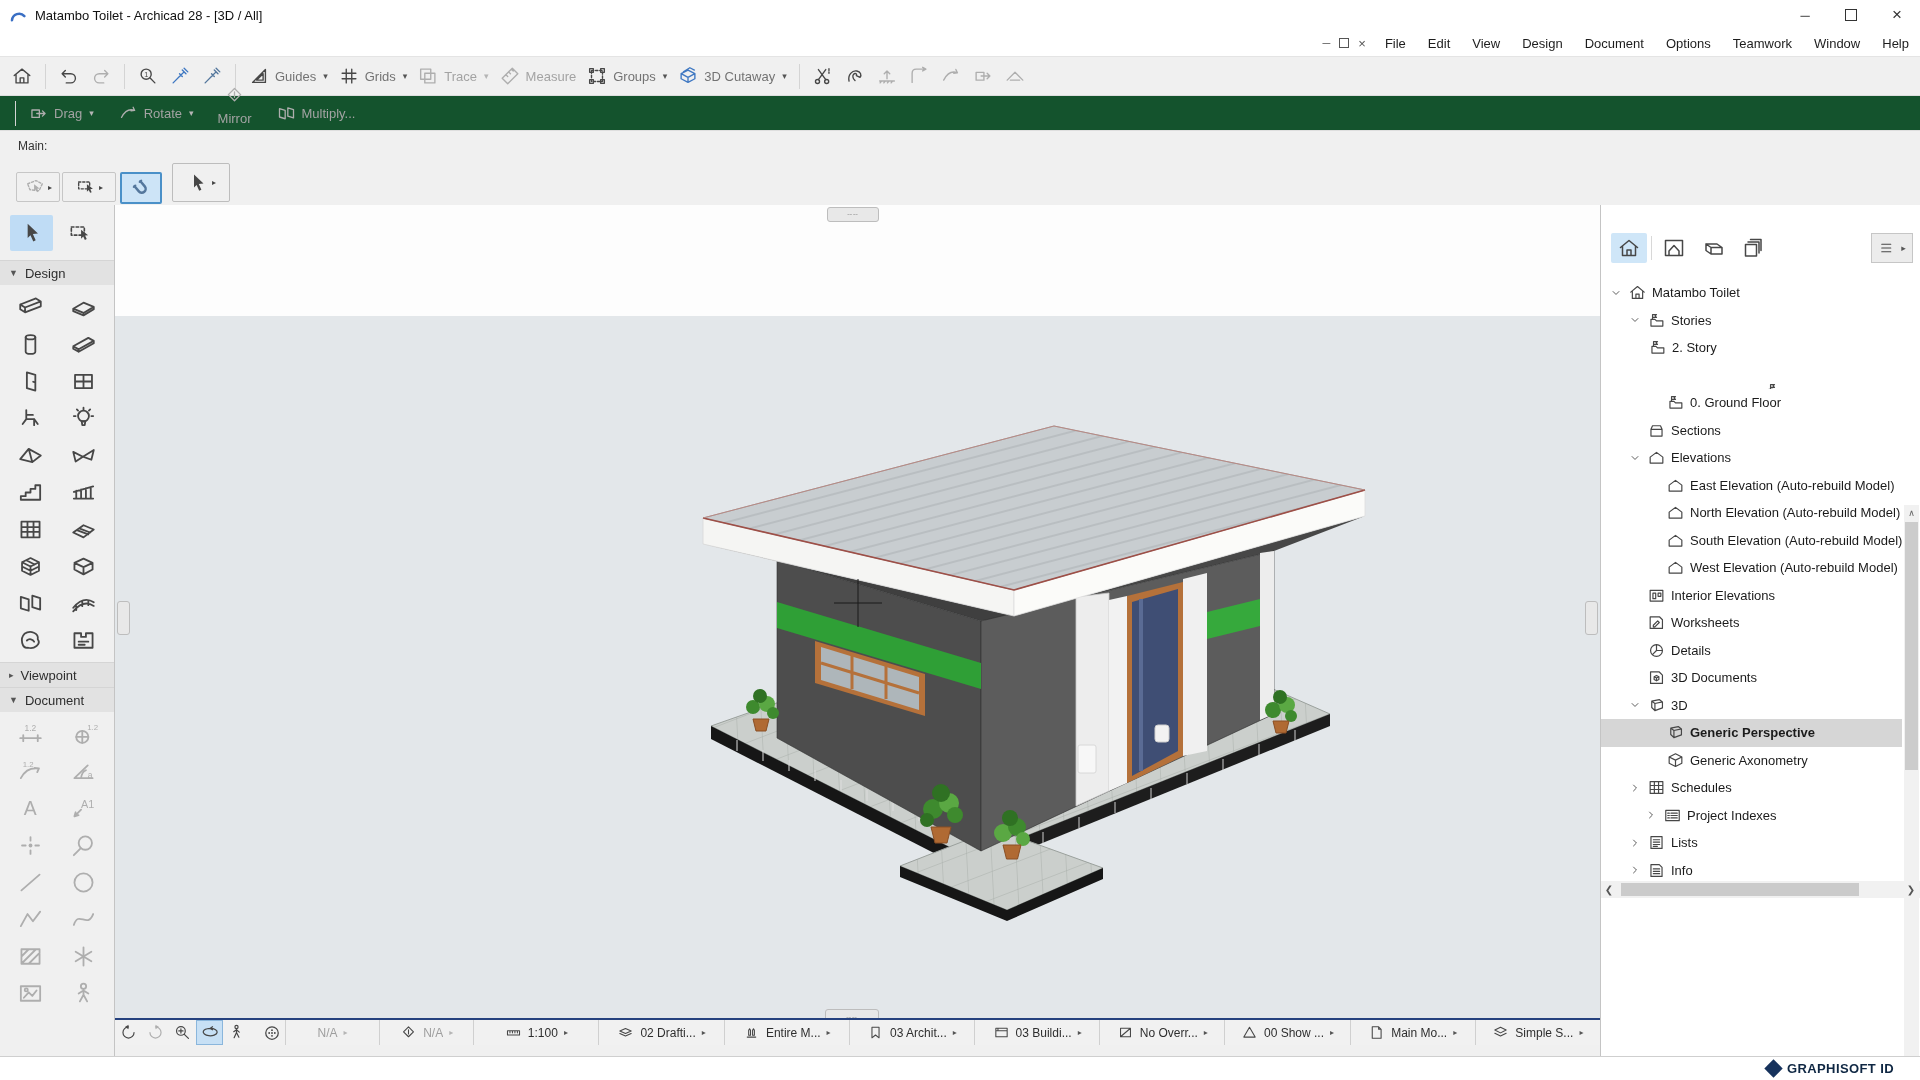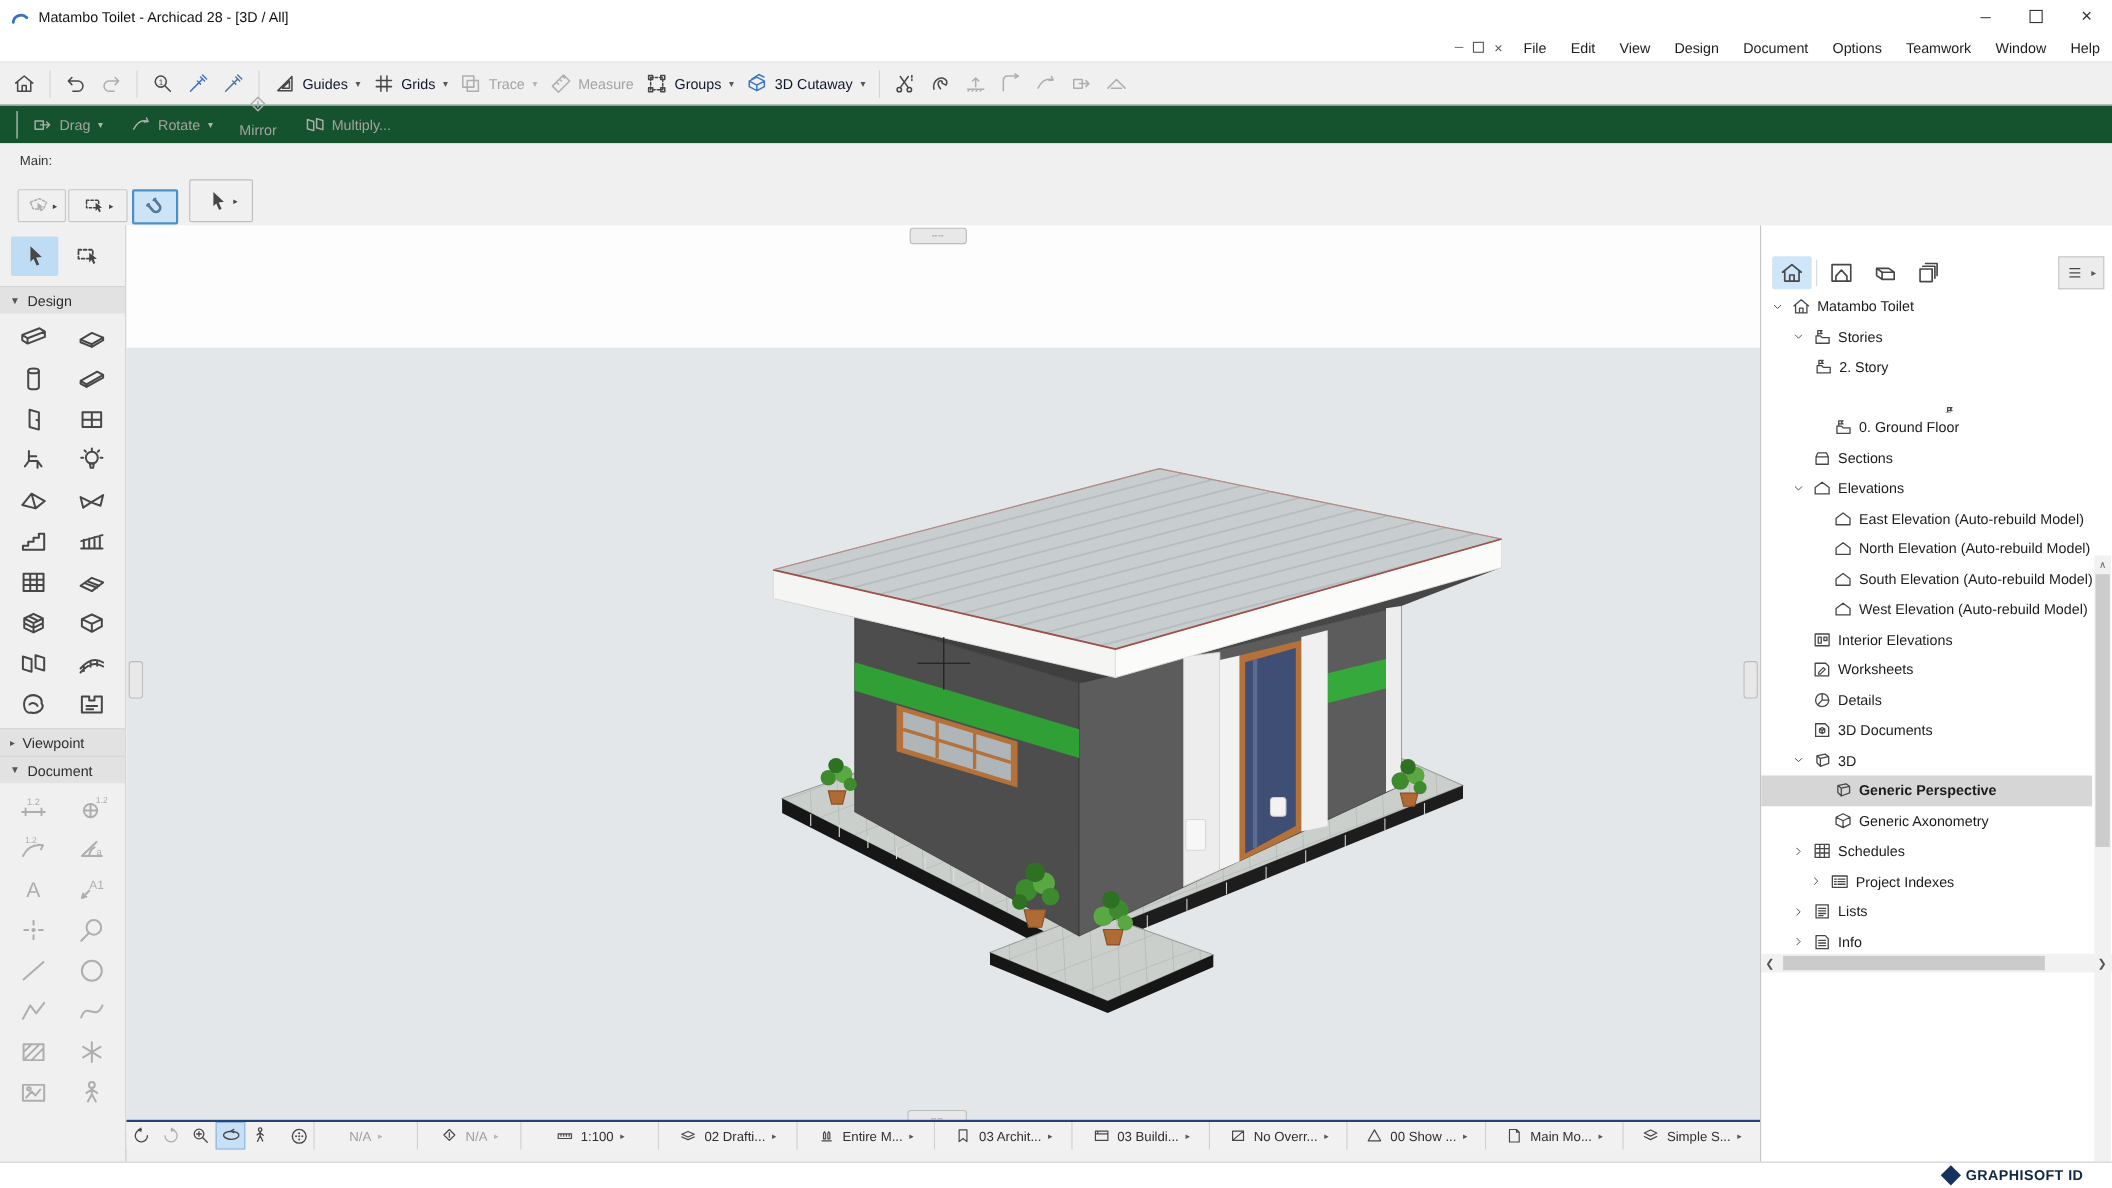--- a/index.html
+++ b/index.html
@@ -21,21 +21,21 @@
   
   #menubar{height:26px;background:#ffffff;display:flex;align-items:center;padding-left:4px;}
   .menu-item{padding:0 11px;font-size:13px;color:#1d1d1d;}
   #mdi-controls{margin-left:auto;display:flex;align-items:center;gap:9px;padding-right:8px;color:#555;}
   #mdi-controls .mini{font-size:11px;}
   #mdi-controls .minibox{width:8px;height:8px;border:1px solid #555;display:inline-block;}
   
   #toolbar1{height:38px;background:#f0f0f0;border-top:1px solid #e4e4e4;display:flex;align-items:center;padding-left:6px;}
   #toolbar2{height:34px;background:#14532d;border-top:1px solid #dedede;display:flex;align-items:center;padding-left:8px;}
   .tbtn{display:flex;align-items:center;gap:5px;padding:3px 5px;border-radius:2px;}
-  .tbtn .lbl{font-size:13px;color:#0f172a;white-space:nowrap;}
+  .tbtn .lbl{font-size:13px;color:#737373;white-space:nowrap;}
   .tbtn.disabled .lbl{color:#a3a3a3;}
   .dd{font-size:9px;color:#555;margin-left:2px;}
   .tbtn.disabled .dd{color:#b5b5b5;}
   .vsep{width:1px;height:25px;background:#d4d4d4;margin:0 7px;flex:0 0 1px;}
   
   #mainrow{height:75px;background:#f0f0f0;border-top:1px solid #dedede;border-bottom:1px solid #c9c9c9;position:relative;}
   #mainrow .mlabel{position:absolute;left:18px;top:8px;font-size:12px;color:#333;}
   .mbtn{position:absolute;background:#f0f0f0;border:1px solid #c6c6c6;border-radius:2px;
         display:flex;align-items:center;justify-content:center;gap:2px;}
   .mbtn .dd2{font-size:8px;color:#444;}
@@ -63,21 +63,21 @@
   .nav-tab{width:36px;height:30px;display:flex;align-items:center;justify-content:center;border-radius:2px;}
   .nav-tab.sel{background:#cfe6f8;}
   .nav-tabsep{width:1px;height:24px;background:#d8d8d8;}
   .nav-menu-btn{position:absolute;right:8px;top:0;width:40px;height:28px;background:#ececec;border:1px solid #c6c6c6;
                 display:flex;align-items:center;justify-content:center;gap:3px;color:#444;}
   .nav-menu-btn .dd{font-size:9px;}
   #searchbox{margin:8px 9px 0 9px;height:27px;border:1px solid #9f9f9f;background:#fff;
              display:flex;align-items:center;padding:0 6px;gap:5px;}
   #searchbox input{border:none;outline:none;flex:1;font-size:13px;font-family:"Liberation Sans",sans-serif;color:#333;}
   #searchbox input::placeholder{color:#8d8d8d;}
-  #tree{margin-top:2px;height:602px;overflow:hidden;position:relative;text-align:center;}
+  #tree{margin-top:16px;height:602px;overflow:hidden;position:relative;text-align:center;}
   .tree-row{height:27.5px;display:flex;align-items:center;gap:5px;white-space:nowrap;overflow:hidden;width:301px;box-sizing:border-box;}
   .tree-row .tlabel{font-size:13px;color:#1b1b1b;}
   .tree-row.selected{background:#d6d6d6;}
   .tree-row.bold .tlabel{font-weight:bold;}
   .tchev{flex:0 0 14px;}
   .tico{flex:0 0 19px;}
   #vscroll{position:absolute;right:2px;top:300px;width:15px;height:602px;background:#f1f1f1;}
   #vscroll .arr{height:15px;display:flex;align-items:center;justify-content:center;font-size:9px;color:#666;}
   #vscroll .thumb{position:absolute;left:1px;top:17px;width:13px;height:248px;background:#cccccc;}
   #hscroll{height:17px;margin-top:0;background:#f1f1f1;display:flex;align-items:center;position:relative;}

